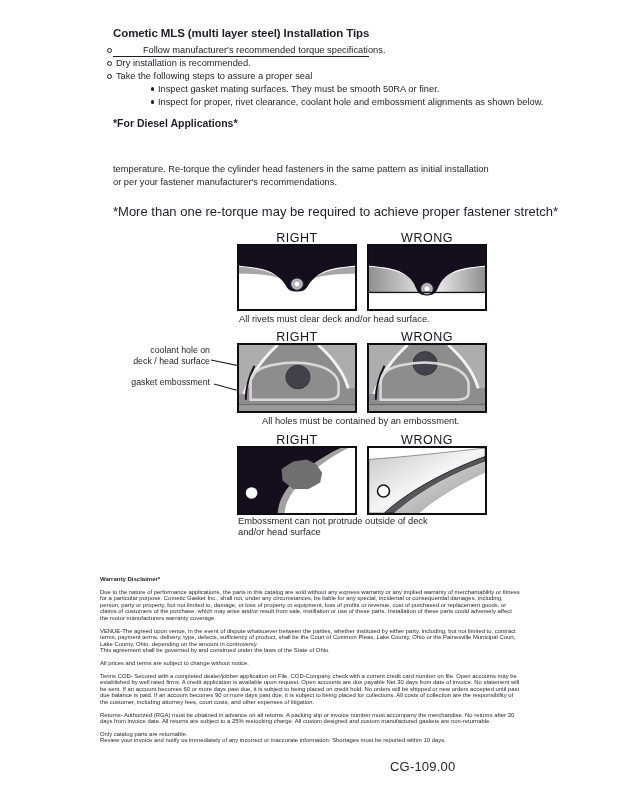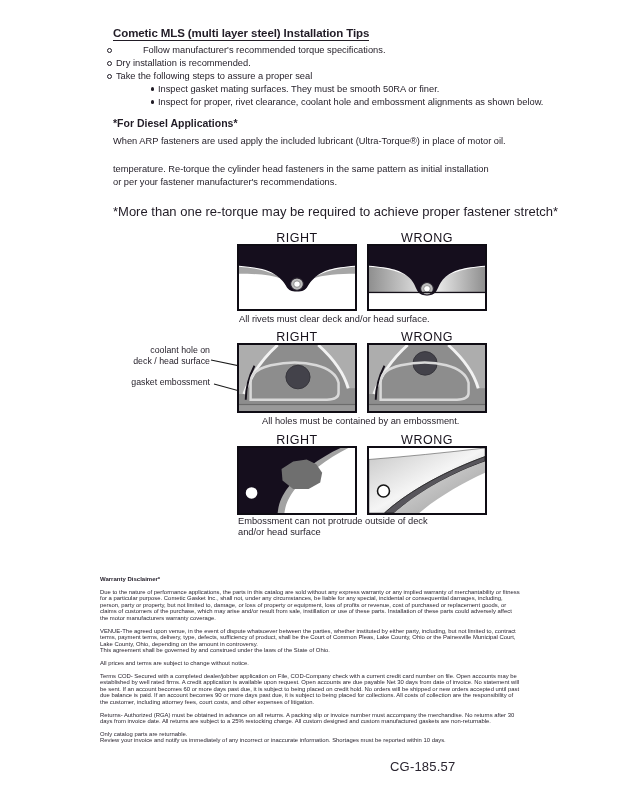--- a/index.html
+++ b/index.html
@@ -5,21 +5,21 @@
   html,body{margin:0;padding:0;}
   body{
     width:618px;height:800px;background:#ffffff;position:relative;overflow:hidden;
     font-family:"Liberation Sans", sans-serif;color:#211c26;
   }
   .abs{position:absolute;}
   .nowrap{white-space:nowrap;}
 
   
   .doc-title{left:113px;top:27px;font-size:11.5px;font-weight:bold;
-    border-bottom:1.6px solid #211c26;padding-bottom:1px;letter-spacing:-0.1px;}
+    border-bottom:1.6px solid #211c26;padding-bottom:17px;letter-spacing:-0.1px;}
 
   
   .brow{position:absolute;display:flex;align-items:flex-start;font-size:9.3px;line-height:11px;white-space:nowrap;}
   .circ{width:3.4px;height:3.4px;border:0.9px solid #211c26;border-radius:50%;margin:2.8px 3.5px 0 0;flex:none;}
   .dot{width:3.4px;height:3.4px;background:#211c26;border-radius:50%;margin:3.2px 3.5px 0 0;flex:none;}
   .b1{left:107px;top:45px;gap:27px;} .b2{left:107px;top:58px;} .b3{left:107px;top:71px;}
   .s1{left:151px;top:84px;} .s2{left:151px;top:97px;justify-content:center;}
 
   
   .diesel-heading{left:113px;top:117px;font-size:10.5px;font-weight:bold;}
@@ -78,21 +78,20 @@
   <span class="dot"></span>
   <span>Inspect gasket mating surfaces. They must be smooth 50RA or finer.</span>
 </div>
 <div class="brow s2">
   <span class="dot"></span>
   <span>Inspect for proper, rivet clearance, coolant hole and embossment alignments as shown below.</span>
 </div>
 
 <div class="abs diesel-heading nowrap">*For Diesel Applications*</div>
 <div class="para para1">
-  <div class="nowrap">When ARP fasteners are used apply the included lubricant (Ultra-Torque®) in place of motor oil.</div>
 </div>
 <div class="para para2">
   <div class="nowrap">temperature. Re-torque the cylinder head fasteners in the same pattern as initial installation</div>
   <div class="nowrap">or per your fastener manufacturer's recommendations.</div>
 </div>
 <div class="para note nowrap">*More than one re-torque may be required to achieve proper fastener stretch*</div>
 
 <div class="rw-label p1-r-label">RIGHT</div>
 <div class="rw-label p1-w-label">WRONG</div>
 
@@ -212,13 +211,13 @@
   <p>Due to the nature of performance applications, the parts in this catalog are sold without any express warranty or any implied warranty of merchantability or fitness for a particular purpose. Cometic Gasket Inc., shall not, under any circumstances, be liable for any special, incidental or consequential damages, including, person, party or property, but not limited to, damage, or loss of property or equipment, loss of profits or revenue, cost of purchased or replacement goods, or claims of customers of the purchase, which may arise and/or result from sale, instillation or use of these parts. Installation of these parts could adversely affect the motor manufacturers warranty coverage.</p>
   <p class="mb0">VENUE-The agreed upon venue, in the event of dispute whatsoever between the parties, whether instituted by either party, including, but not limited to, contract terms, payment terms, delivery, type, defects, sufficiency of product, shall be the Court of Common Pleas, Lake County, Ohio or the Painesville Municipal Court, Lake County, Ohio, depending on the amount in controversy.</p>
   <p>This agreement shall be governed by and construed under the laws of the State of Ohio.</p>
   <p>All prices and terms are subject to change without notice.</p>
   <p>Terms COD- Secured with a completed dealer/jobber application on File, COD-Company check with a current credit card number on file. Open accounts may be established by well rated firms. A credit application is available upon request. Open accounts are due payable Net 30 days from date of invoice. No statement will be sent. If an account becomes 60 or more days past due, it is subject to being placed on credit hold. No orders will be shipped or new orders accepted until past due balance is paid. If an account becomes 90 or more days past due, it is subject to being placed for collections. All costs of collection are the responsibility of the customer, including attorney fees, court costs, and other expenses of litigation.</p>
   <p>Returns- Authorized (RGA) must be obtained in advance on all returns. A packing slip or invoice number must accompany the merchandise. No returns after 30 days from invoice date. All returns are subject to a 25% restocking charge. All custom designed and custom manufactured gaskets are non-returnable.</p>
   <p class="mb0">Only catalog parts are returnable.</p>
   <p>Review your invoice and notify us immediately of any incorrect or inaccurate information. Shortages must be reported within 10 days.</p>
 </div>
 
-<div class="abs footer-code nowrap">CG-185.57</div>
+<div class="abs footer-code nowrap">CG-109.00</div>
 
 </body></html>

